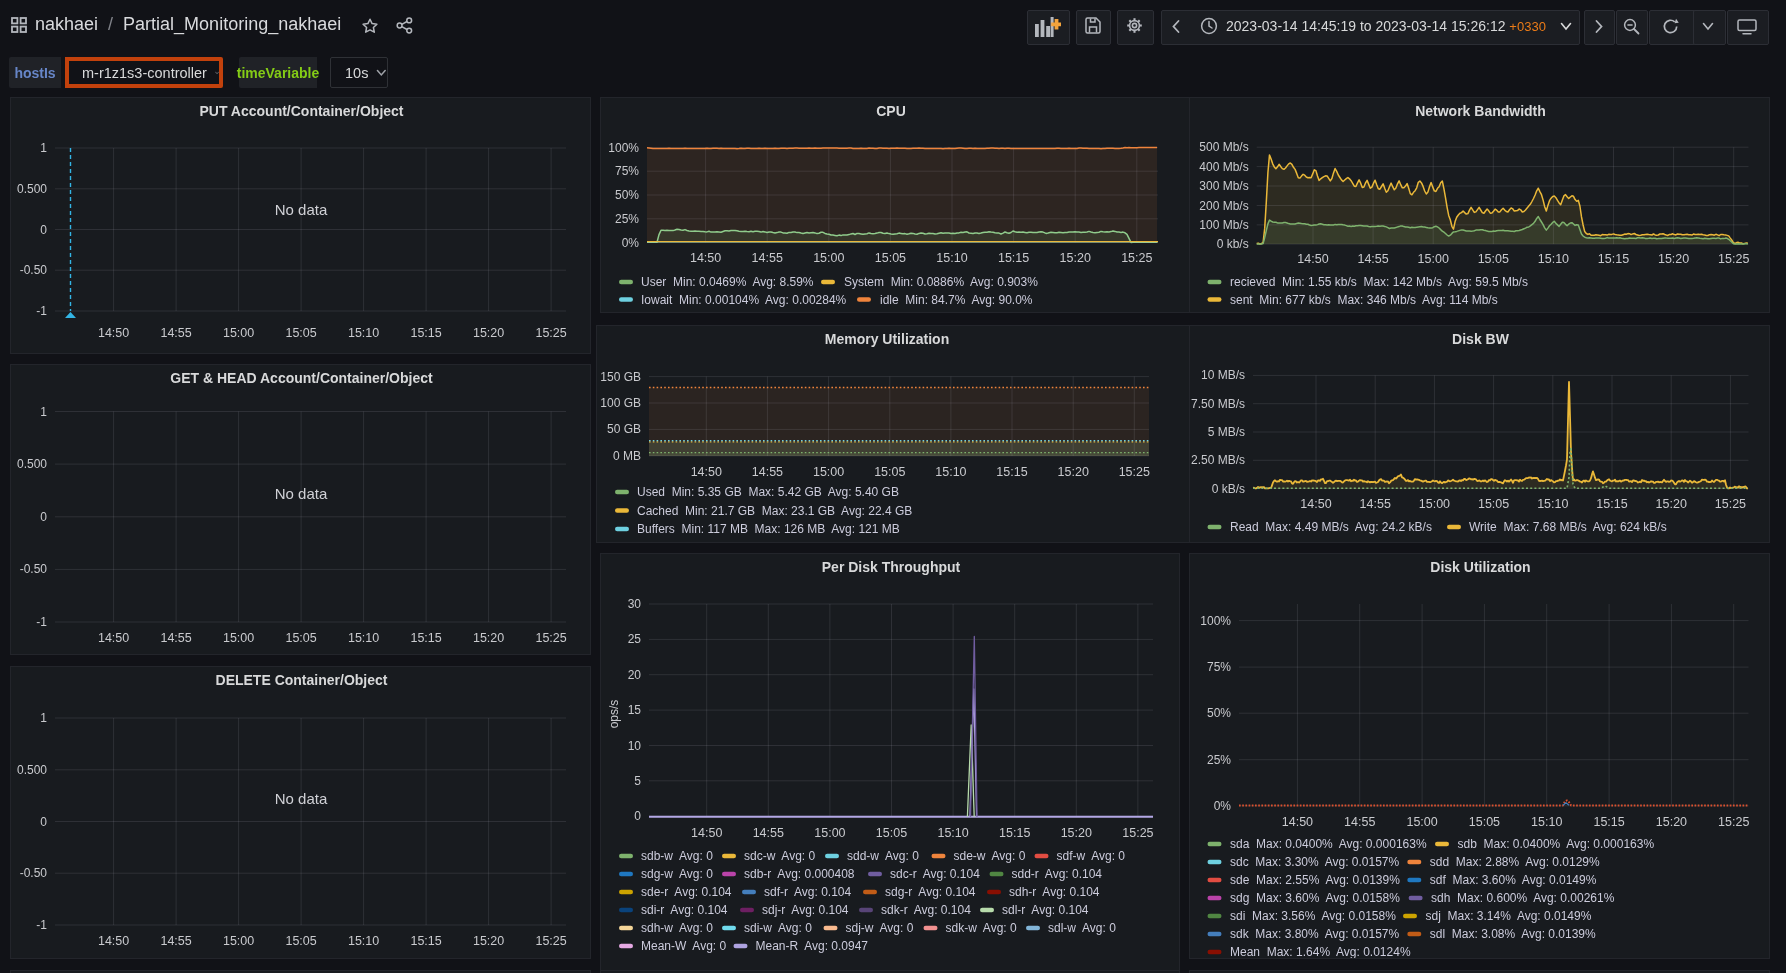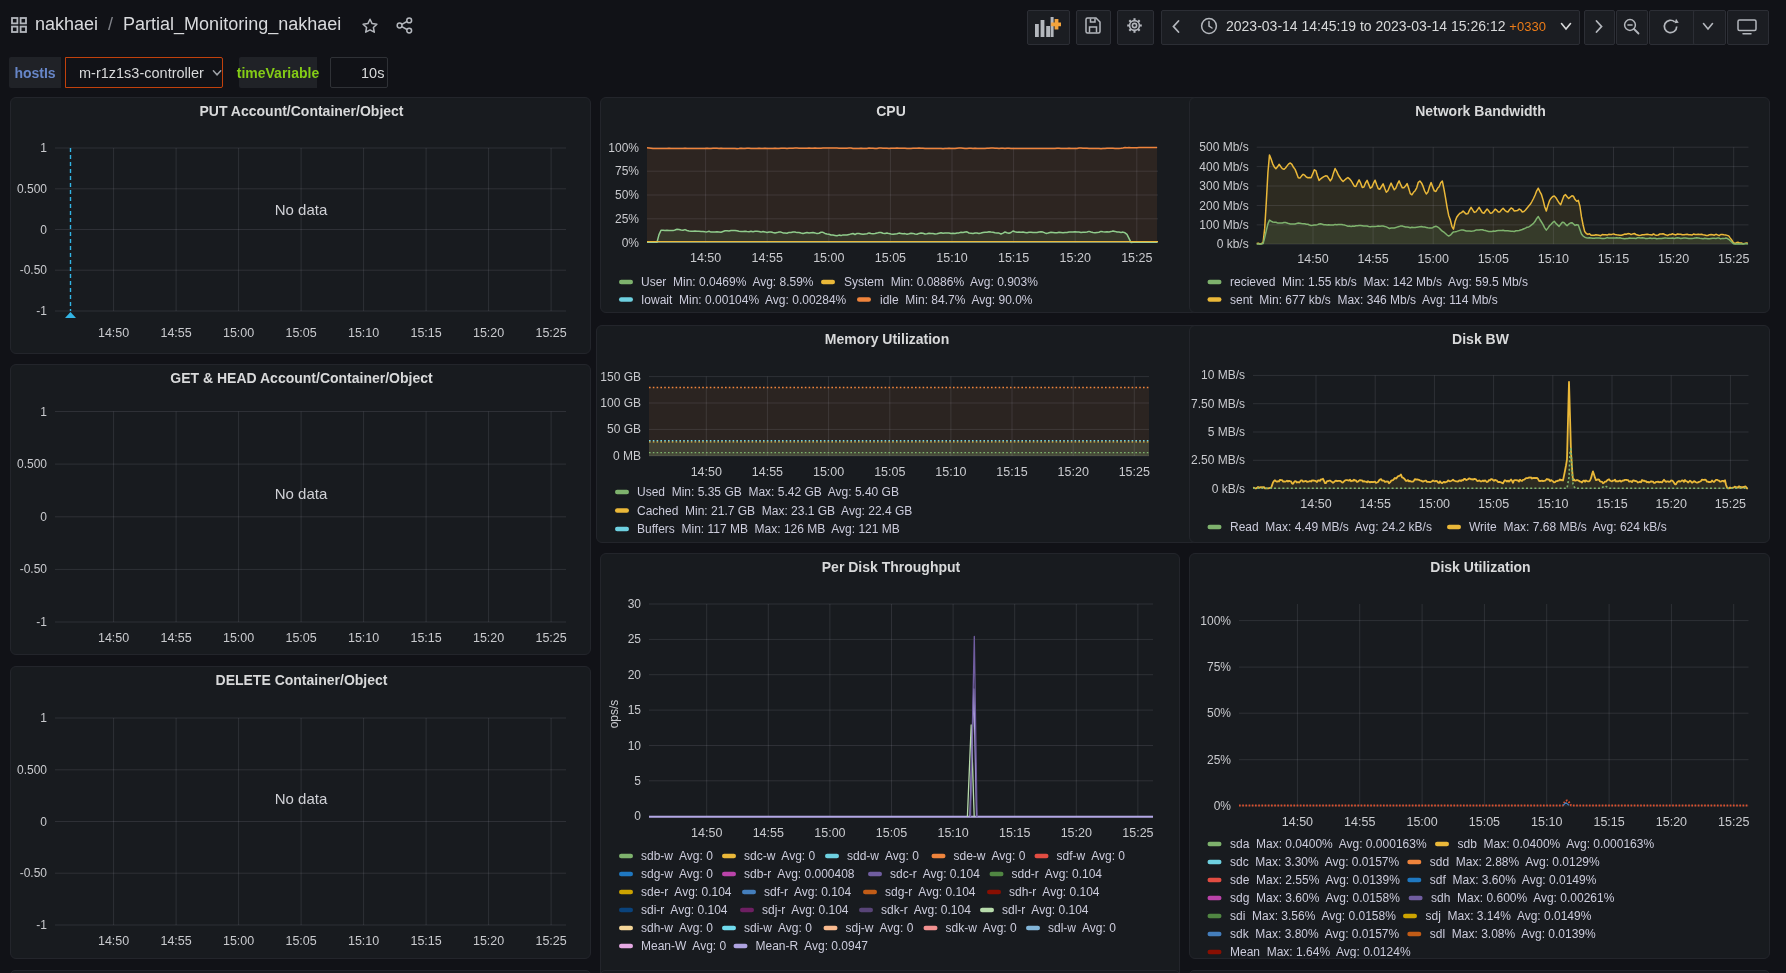--- a/index.html
+++ b/index.html
@@ -1,15 +1,15 @@
 <!DOCTYPE html>
 <html><head><meta charset="utf-8"><style>
 html,body{margin:0;padding:0;background:#111217;}
 body{font-family:"Liberation Sans",sans-serif;width:1786px;height:973px;position:relative;overflow:hidden;}
-.panel{position:absolute;background:#181b1f;border:1px solid #23252b;border-radius:6px;box-sizing:border-box;overflow:hidden;}
+.panel{position:absolute;background:#181b1f;border:1px solid #23252b;border-radius:0;box-sizing:border-box;overflow:hidden;}
 </style></head><body>
 <svg style="position:absolute;left:11px;top:17px" width="16" height="16" viewBox="0 0 16 16">
     <g fill="none" stroke="#b4b7bd" stroke-width="1.8">
       <rect x="1" y="1" width="5.4" height="5.4"></rect>
       <rect x="9.6" y="1" width="5.4" height="5.4"></rect>
       <rect x="1" y="9.6" width="5.4" height="5.4"></rect>
       <rect x="9.6" y="9.6" width="5.4" height="5.4"></rect>
     </g>
   </svg>
 <div style="position:absolute;left:35px;top:14px;font-size:18px;color:#d9dadd">nakhaei&nbsp; <span style="color:#81838a">/</span>&nbsp; Partial_Monitoring_nakhaei</div>
@@ -92,25 +92,25 @@
     <polygon points="13.2,0.6 13.2,5.4 17,3.6" fill="#b4b7bd" transform="rotate(18 13.2 3.4)"></polygon>
   </svg>
 <svg style="position:absolute;left:1702px;top:22px" width="12" height="9" viewBox="0 0 12 9">
     <path d="M1.5 1.5 L6 7 L10.5 1.5" fill="none" stroke="#b4b7bd" stroke-width="1.6" stroke-linecap="round"></path>
   </svg>
 <svg style="position:absolute;left:1737px;top:19px" width="20" height="16" viewBox="0 0 20 16">
     <rect x="1" y="1" width="18" height="10.5" rx="1.5" fill="none" stroke="#b4b7bd" stroke-width="1.5"></rect>
     <line x1="6" y1="14.8" x2="14" y2="14.8" stroke="#b4b7bd" stroke-width="1.5" stroke-linecap="round"></line>
   </svg>
 <div style="position:absolute;left:9px;top:57px;width:52px;height:31px;background:#202227;border-radius:2px 0 0 2px;display:flex;align-items:center;justify-content:center;font-size:14px;font-weight:700;color:#6786c8">hostIs</div>
-<div style="position:absolute;left:65px;top:57px;width:158px;height:31px;background:#111217;border:1px solid #c2410c;border-radius:0 2px 2px 0;display:flex;align-items:center;font-size:14.5px;color:#d8d9da;padding-left:13px;box-sizing:border-box;white-space:nowrap">m-r1z1s3-controller<svg style="margin-left:8px" width="11" height="8" viewBox="0 0 11 8">
+<div style="position:absolute;left:65px;top:57px;width:158px;height:31px;background:#111217;border:4px solid #c2410c;border-radius:0 2px 2px 0;display:flex;align-items:center;font-size:14.5px;color:#d8d9da;padding-left:13px;box-sizing:border-box;white-space:nowrap">m-r1z1s3-controller<svg style="margin-left:8px" width="11" height="8" viewBox="0 0 11 8">
       <path d="M1.5 1.5 L5.5 6 L9.5 1.5" fill="none" stroke="#9fa2a8" stroke-width="1.6" stroke-linecap="round"></path>
     </svg></div>
 <div style="position:absolute;left:239px;top:57px;width:78px;height:31px;background:#202227;border-radius:2px 0 0 2px;display:flex;align-items:center;justify-content:center;font-size:14px;font-weight:700;color:#84cc16">timeVariable</div>
-<div style="position:absolute;left:330px;top:57px;width:58px;height:31px;background:#111217;border:1px solid #2f3136;border-radius:2px;display:flex;align-items:center;font-size:14.5px;color:#d8d9da;padding-left:30px;box-sizing:border-box">10s<svg style="margin-left:8px" width="11" height="8" viewBox="0 0 11 8">
+<div style="position:absolute;left:330px;top:57px;width:58px;height:31px;background:#111217;border:1px solid #2f3136;border-radius:2px;display:flex;align-items:center;font-size:14.5px;color:#d8d9da;padding-left:14px;box-sizing:border-box">10s<svg style="margin-left:8px" width="11" height="8" viewBox="0 0 11 8">
       <path d="M1.5 1.5 L5.5 6 L9.5 1.5" fill="none" stroke="#9fa2a8" stroke-width="1.6" stroke-linecap="round"></path>
     </svg></div>
 <div class="panel" style="left:10px;top:97px;width:581px;height:257px"><svg width="581" height="257" viewBox="0 0 581 257" font-family="'Liberation Sans',sans-serif">
       <text x="290.5" y="18" text-anchor="middle" font-size="14" font-weight="700" fill="#d8d9da">PUT Account/Container/Object</text>
 <line x1="44.0" y1="50.0" x2="555.0" y2="50.0" stroke="rgba(204,204,220,0.12)" stroke-width="1"></line>
 <line x1="44.0" y1="90.8" x2="555.0" y2="90.8" stroke="rgba(204,204,220,0.12)" stroke-width="1"></line>
 <line x1="44.0" y1="131.5" x2="555.0" y2="131.5" stroke="rgba(204,204,220,0.12)" stroke-width="1"></line>
 <line x1="44.0" y1="172.2" x2="555.0" y2="172.2" stroke="rgba(204,204,220,0.12)" stroke-width="1"></line>
 <line x1="44.0" y1="213.0" x2="555.0" y2="213.0" stroke="rgba(204,204,220,0.12)" stroke-width="1"></line>
 <line x1="102.6" y1="50.0" x2="102.6" y2="213.0" stroke="rgba(204,204,220,0.12)" stroke-width="1"></line>

